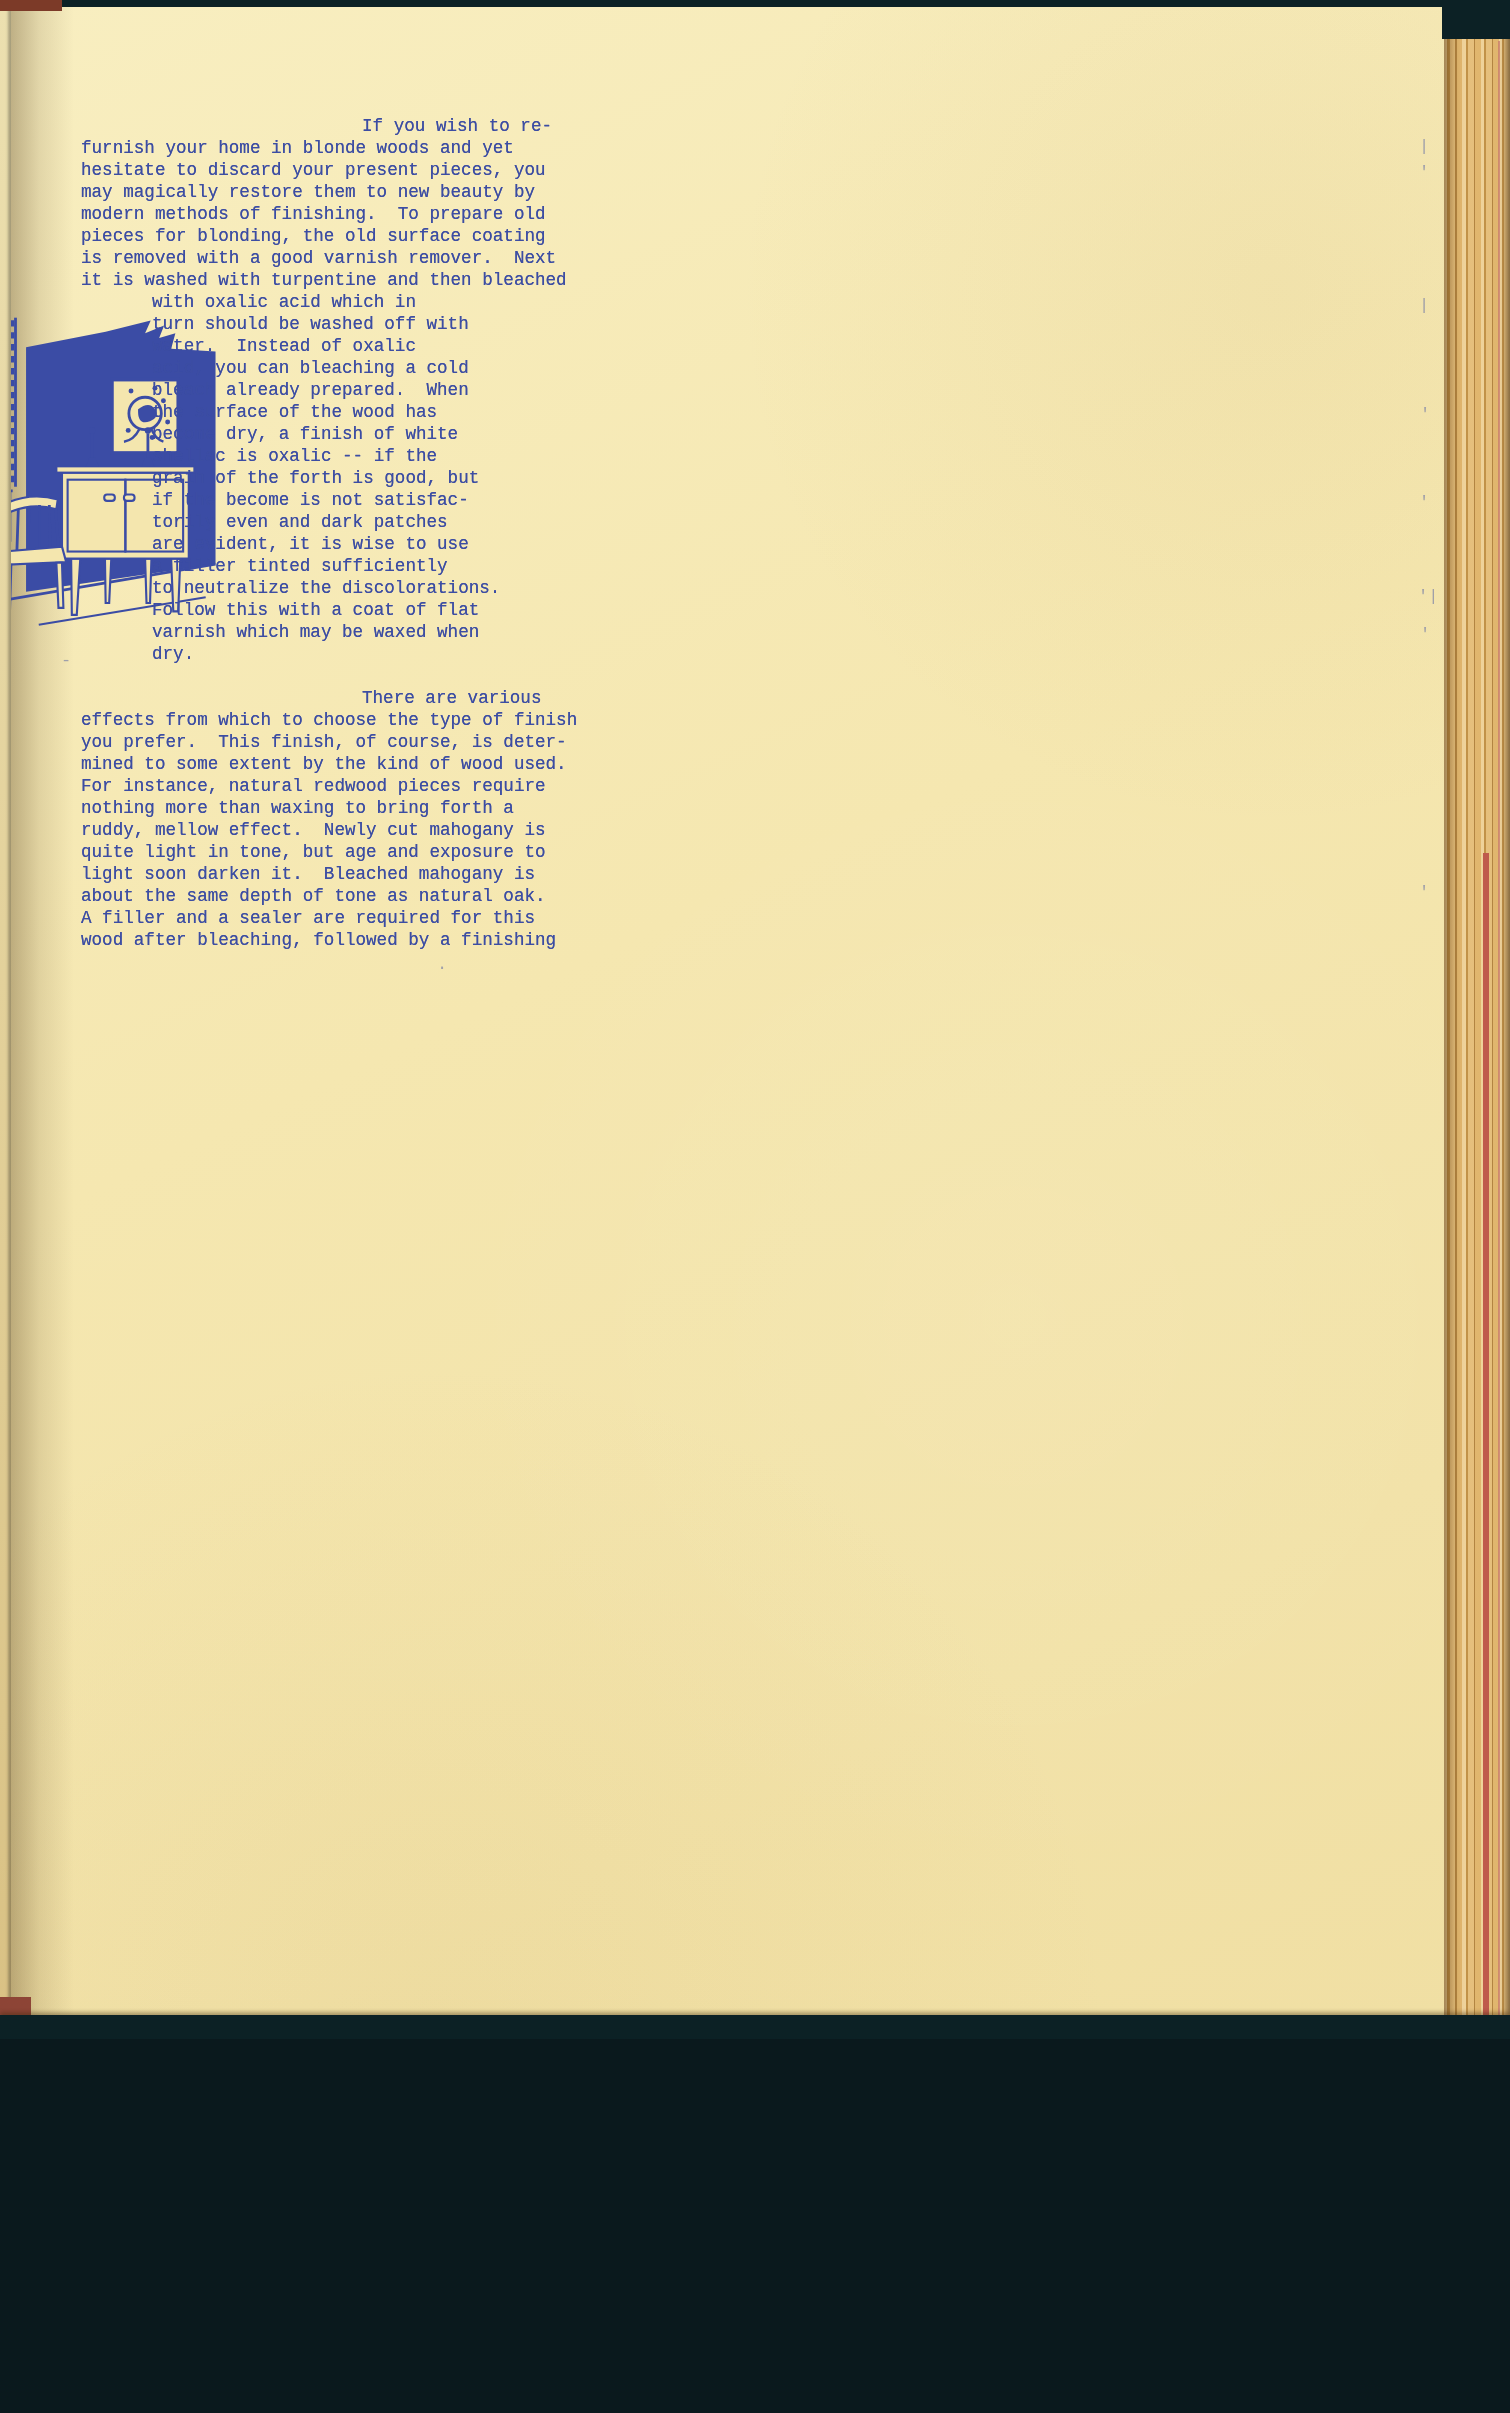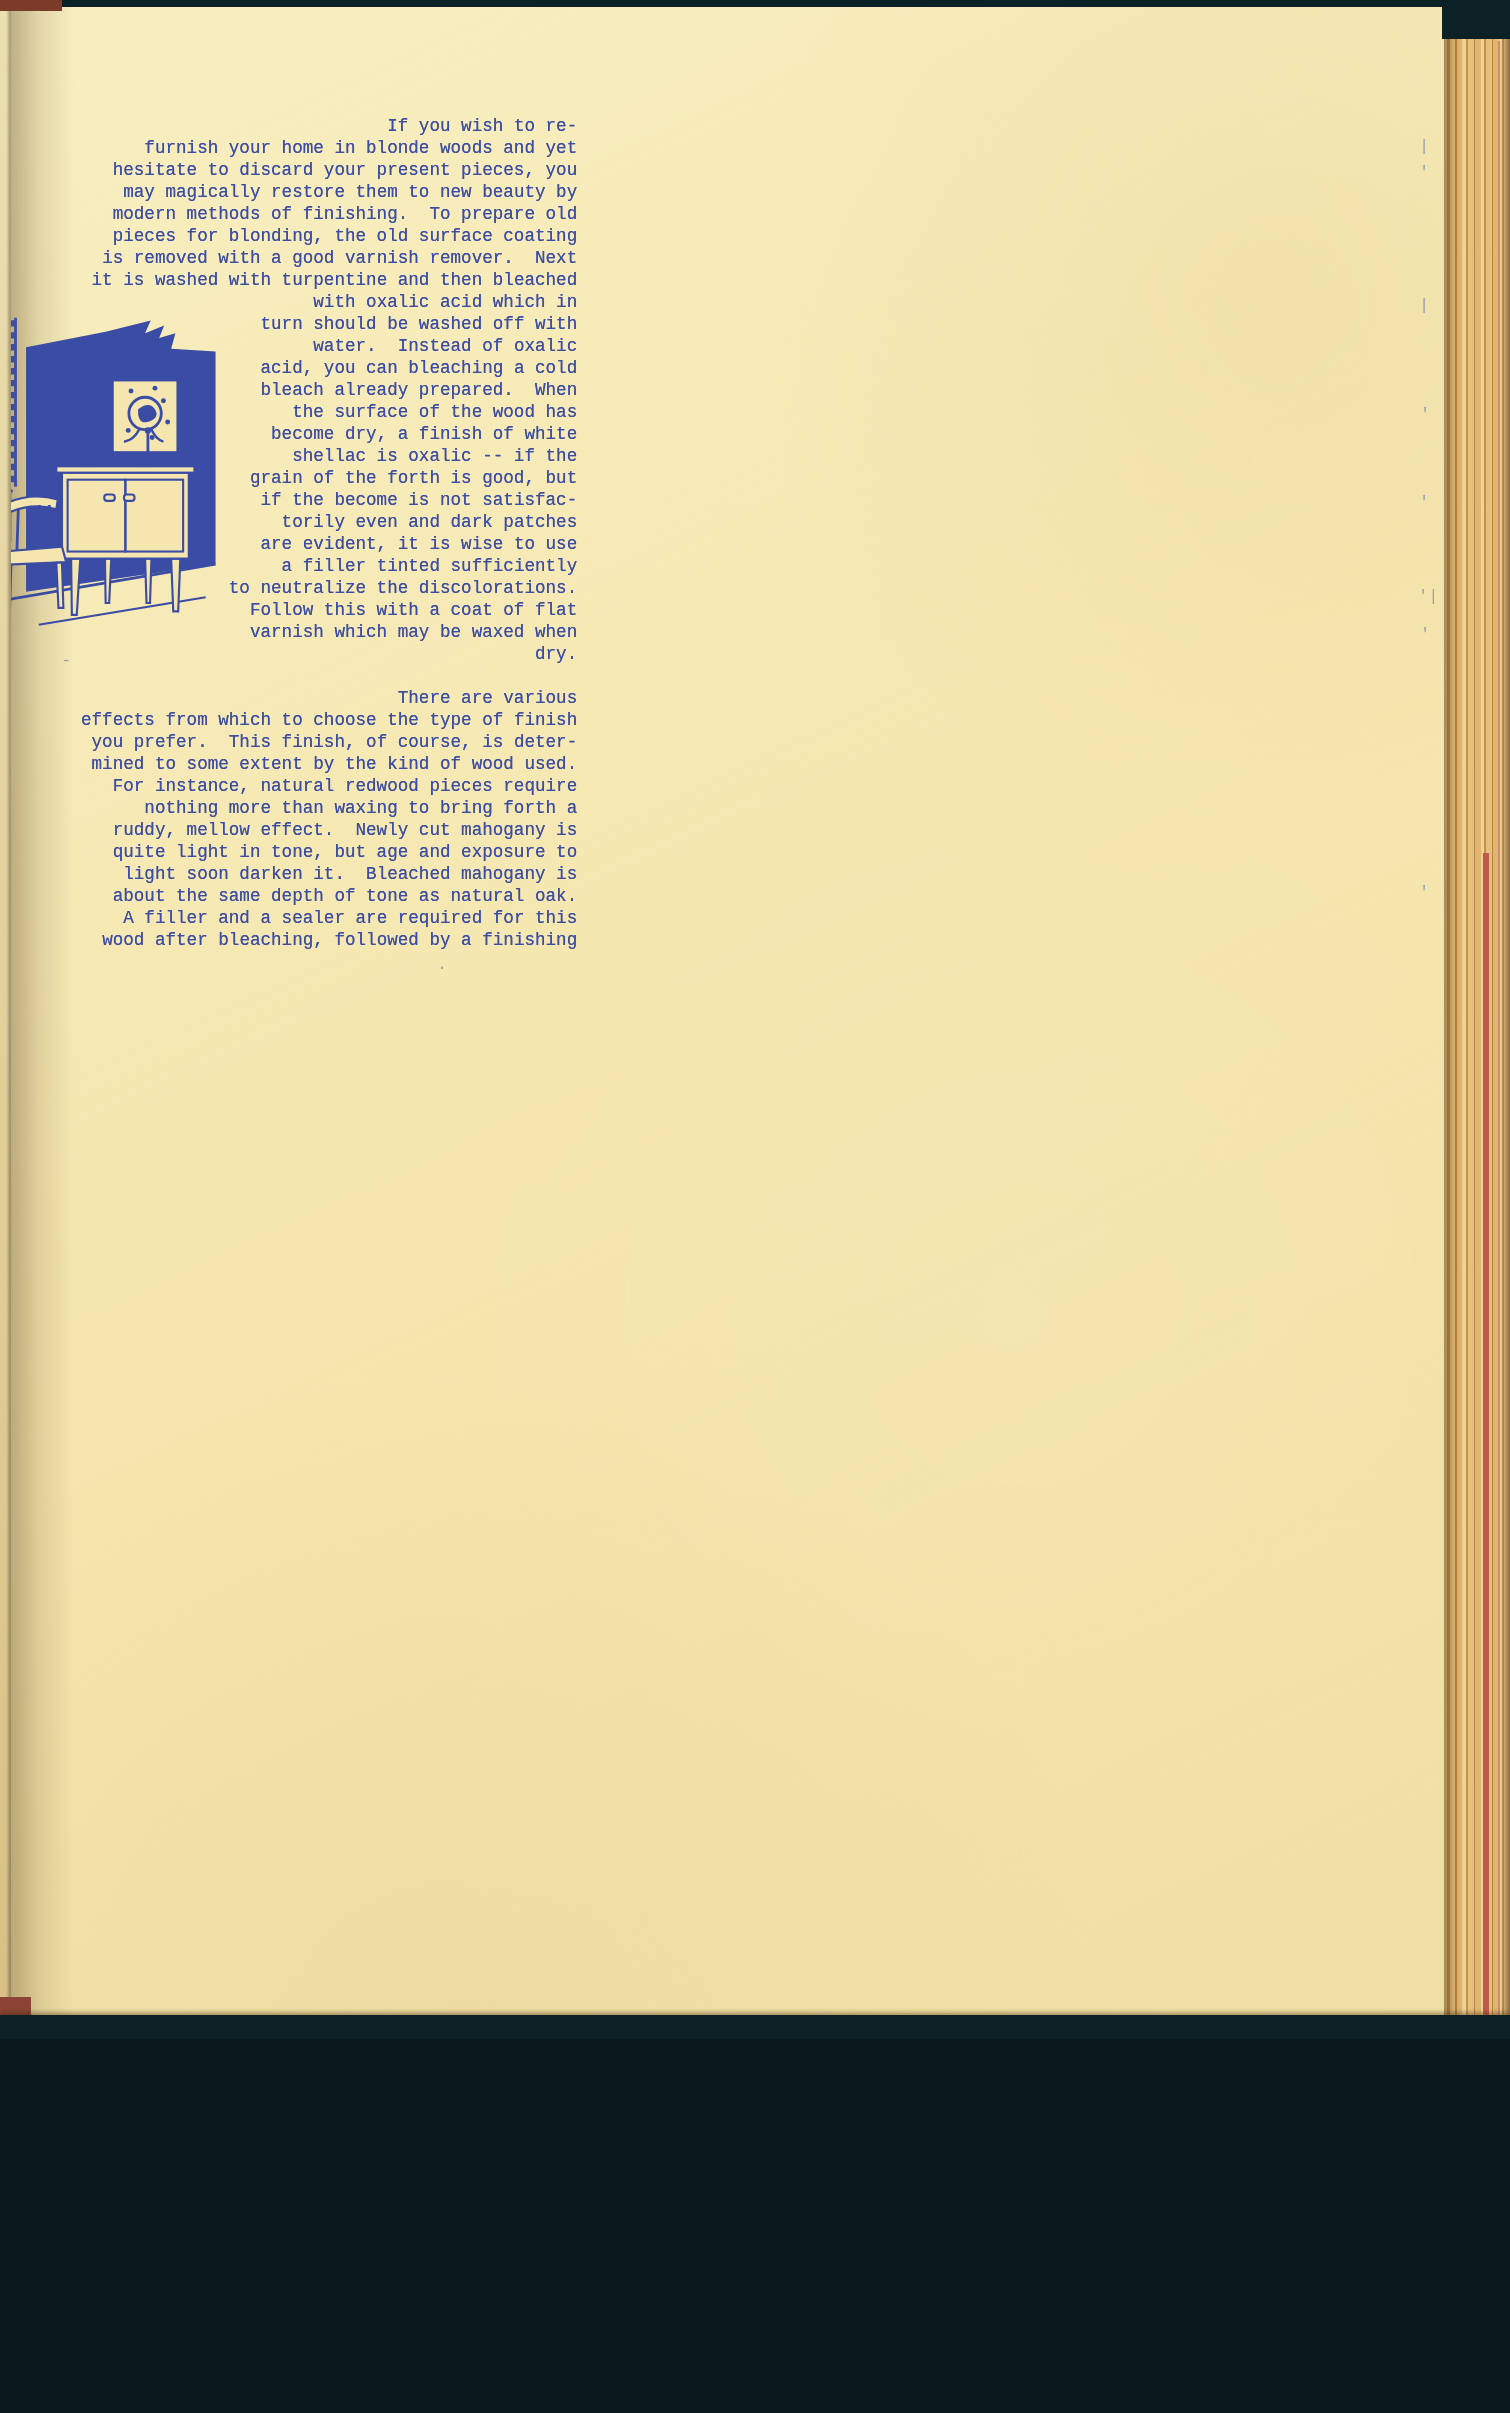--- a/index.html
+++ b/index.html
@@ -1,19 +1,19 @@
 <!DOCTYPE html>
 <html style="font-size:11.3px"><head>
 <meta charset="utf-8">
 <title>Scanned book page — furniture finishing</title>
 <style>
   html,body { margin:0; padding:0; background:#0a191d; }
   .scan {
     position:relative; width:1510px; height:2039px; overflow:hidden;
-    background:#0d2024; font-family:"Liberation Mono","DejaVu Sans Mono",monospace;text-align:right;
+    background:#0d2024; font-family:"Liberation Mono","DejaVu Sans Mono",monospace;
   }
   
   .page {
     position:absolute; left:11.3px; top:7px; width:1433px; height:2382px; z-index:1;
     background:linear-gradient(155deg,#f8eec0 0%, #f5e7b0 40%, #efdda0 100%);
   }
   .page::after {
     content:""; position:absolute; inset:0;
     background-image:
       radial-gradient(circle at 88% 12%, rgba(180,140,60,.08), transparent 22%),
@@ -58,21 +58,21 @@
   .bottom-left-red{ position:absolute; left:0; bottom:15.5px; width:31px; height:27px; background:#8d4436; z-index:6; }
 
   
   .text-block {
     position:absolute; left:81px; top:115px; z-index:4;
     color:#3c4da3; font-size:17.6px; line-height:22px;
     text-shadow:0 0 0.4px rgba(60,77,163,.85);
   }
   .tline { white-space:pre; }
   .ind-deep { padding-left:281px; }
-  .wrap-block { margin-left:98px; }
+  .wrap-block { margin-left:71px; }
   .para-gap { height:22px; }
 
   
   .marks { position:absolute; inset:0; z-index:4; }
   .mark { position:absolute; color:#3c4da3; opacity:.45; font-size:17px; line-height:17px; white-space:pre; }
 
   
   .illo { position:absolute; left:0; top:316px; width:243px; height:314px; z-index:3; }
 </style>
 </head>

